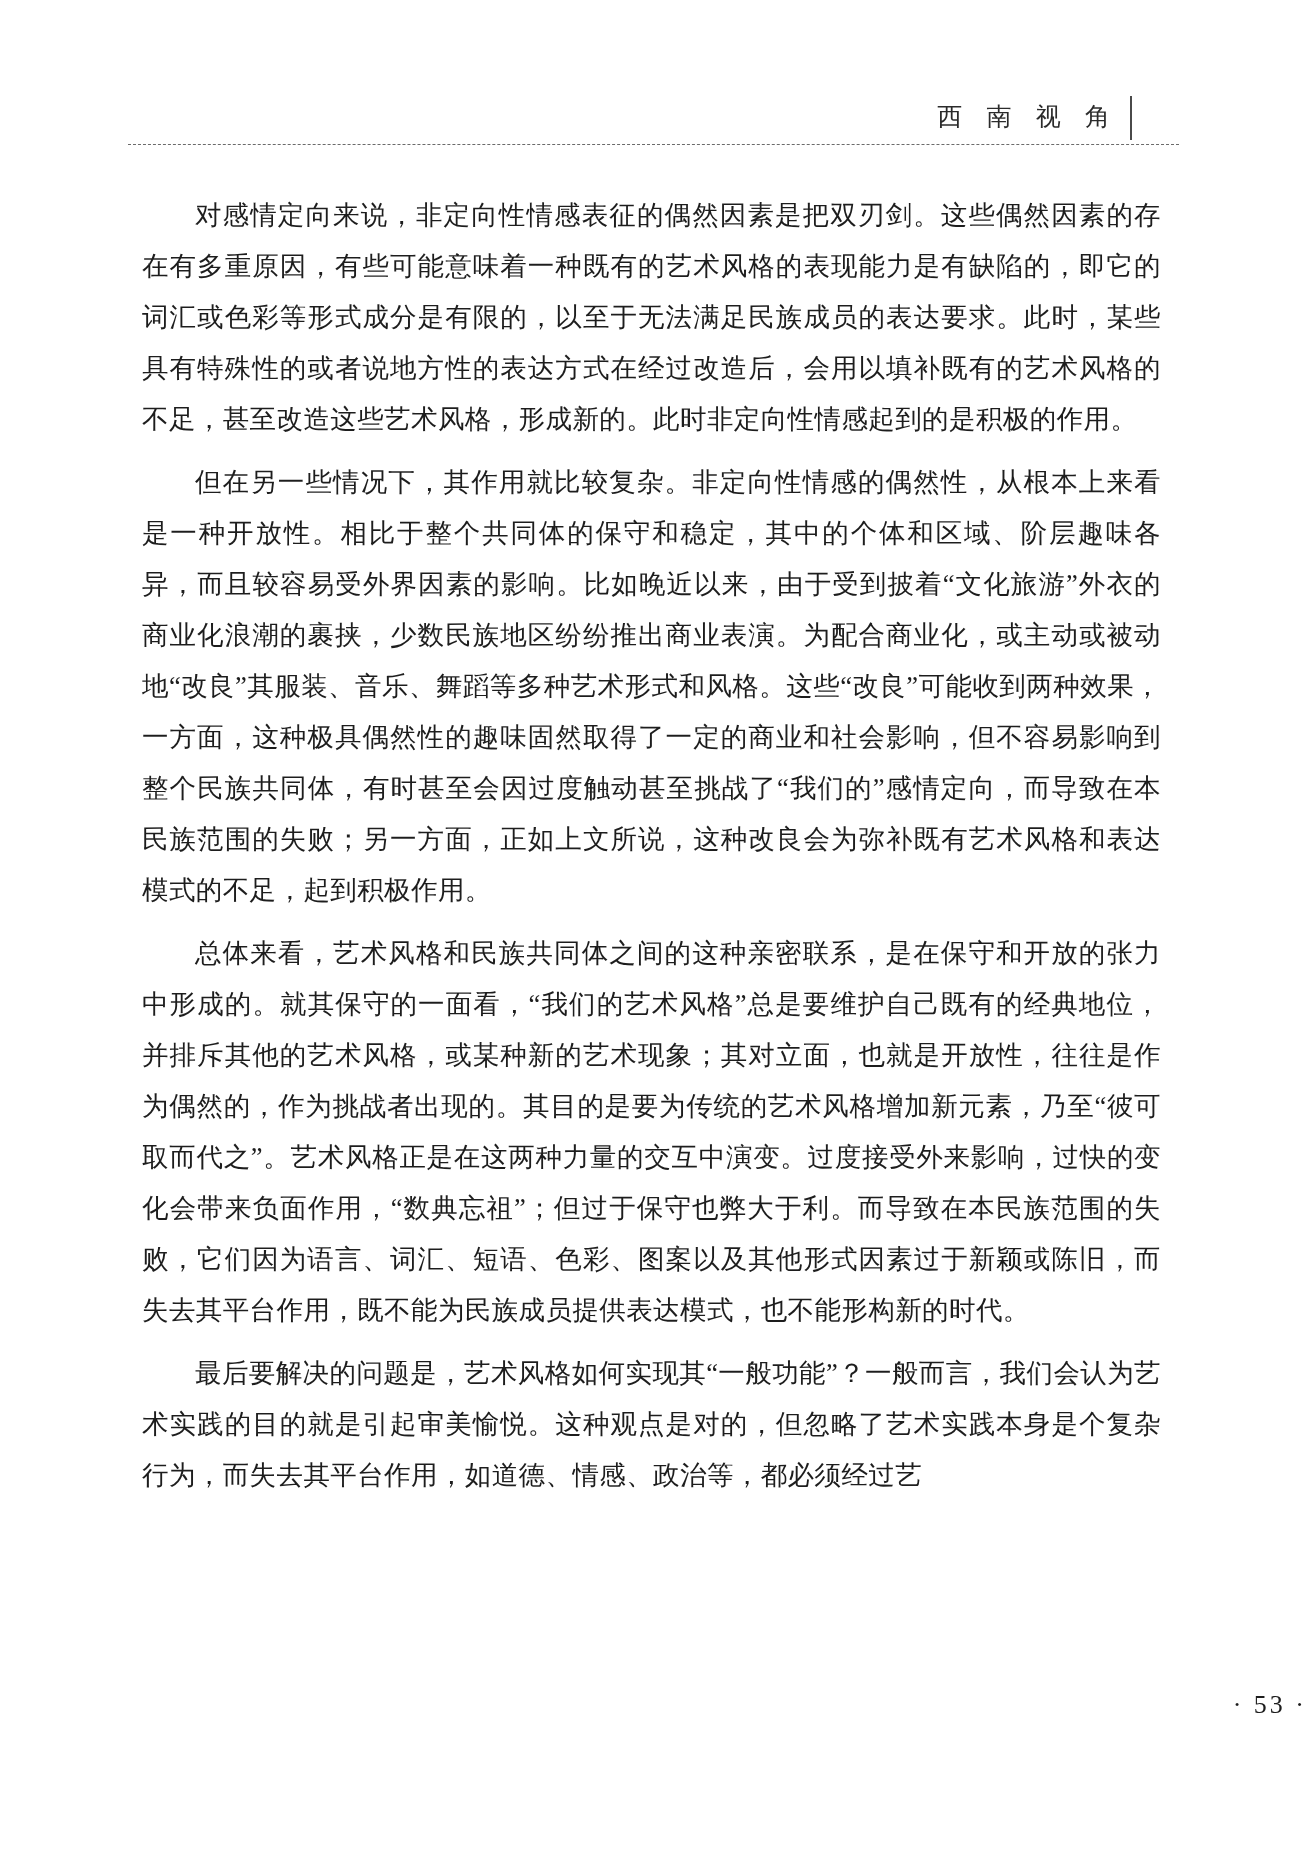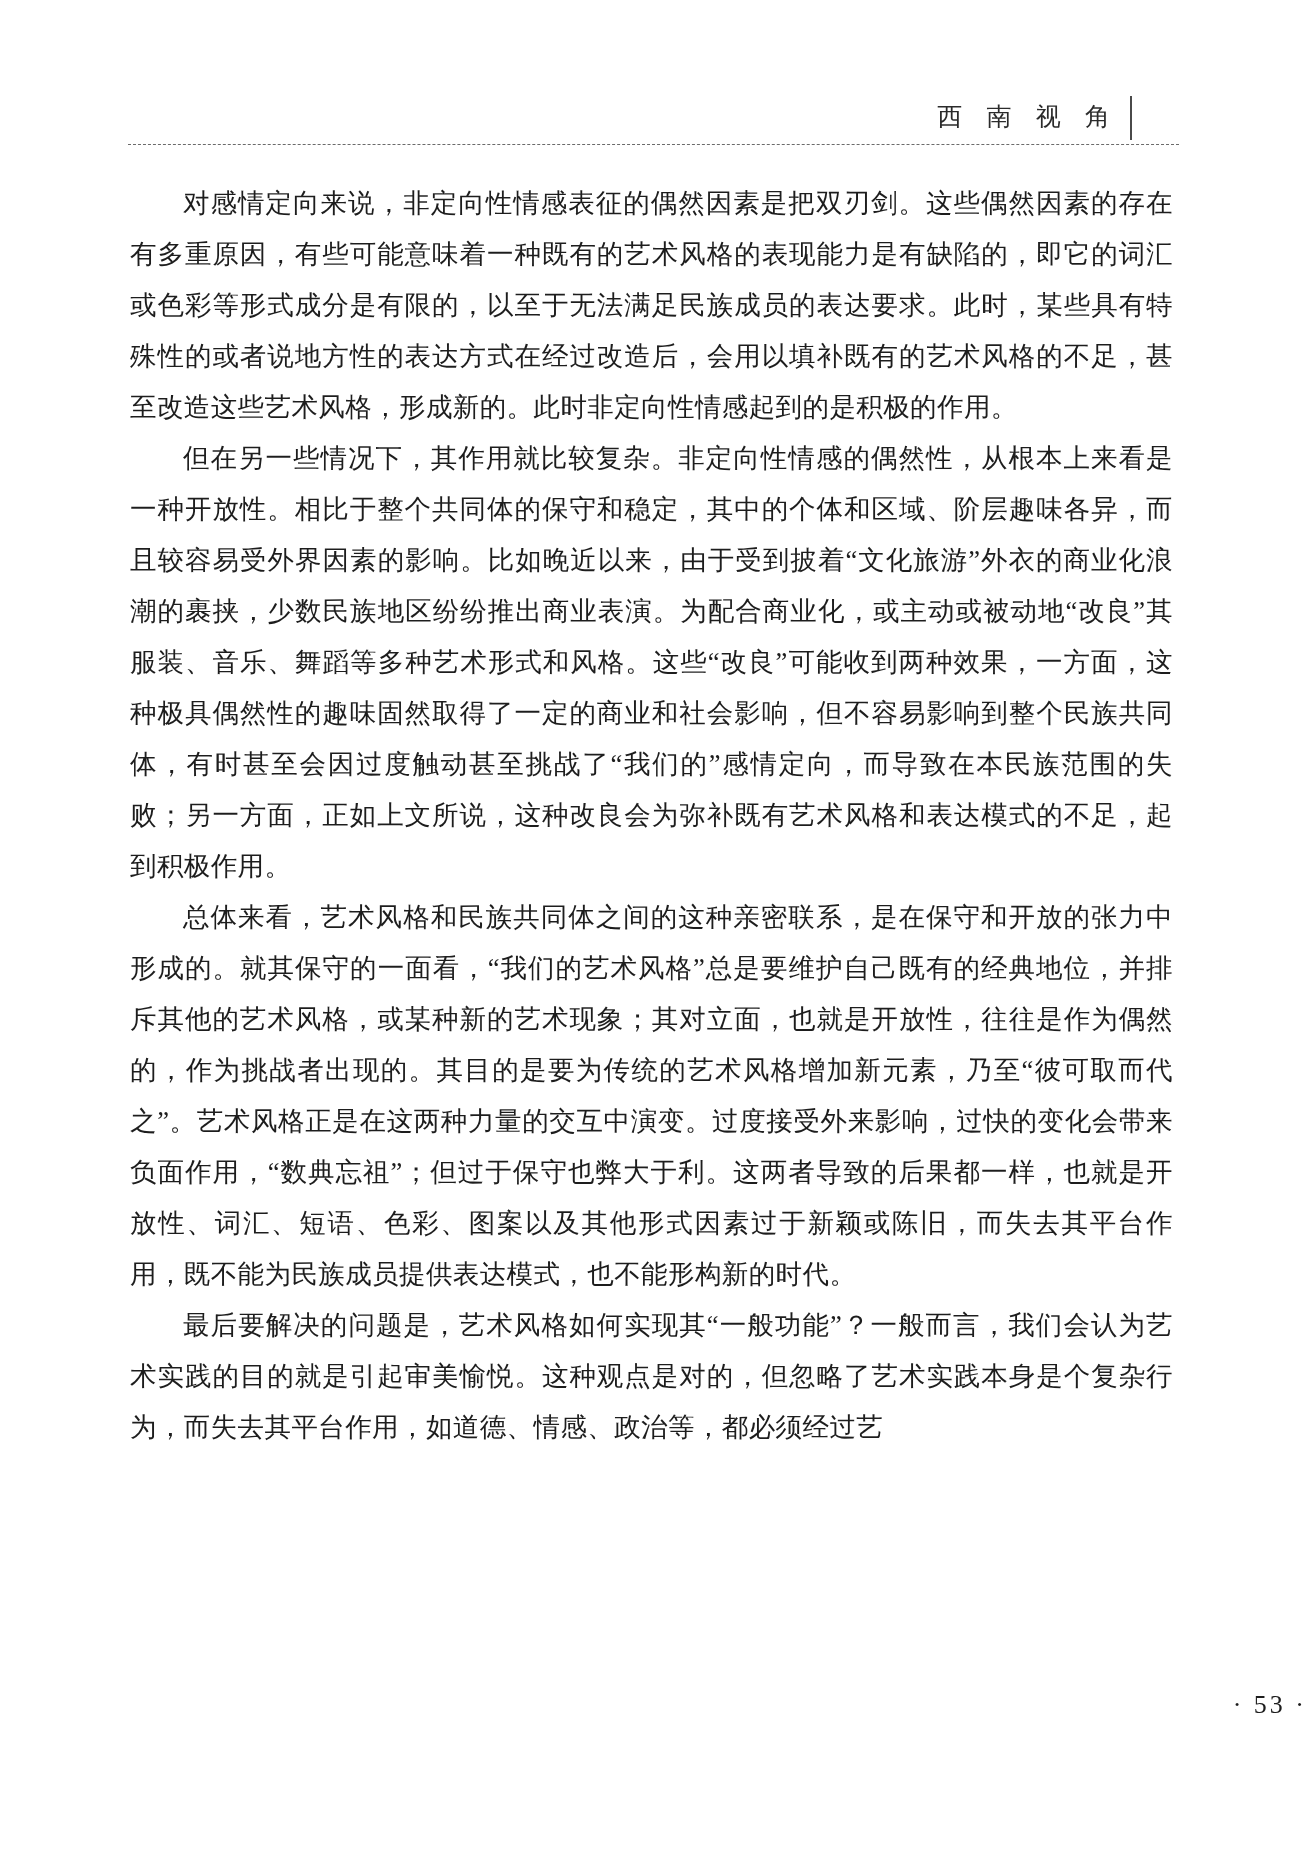--- a/index.html
+++ b/index.html
@@ -59,21 +59,21 @@
   }
 
   
   .content {
     position: absolute;
     top: 178px;
     left: 130px;
     width: 1043px;
   }
   .para {
-    margin: 0;
+    margin: 12px;
     text-indent: 2em;
     font-size: 26.5px;
     line-height: 51px;
     text-align: justify;
     text-justify: inter-ideograph;
     letter-spacing: 0.4px;
     color: #1d1d1d;
     font-family: "Liberation Serif", "DejaVu Serif", serif;
   }
 
@@ -101,21 +101,21 @@
 
   <div class="header">
     <div class="header-title">西 南 视 角</div>
     <div class="header-bar"></div>
     <div class="header-rule"></div>
   </div>
 
   <div class="content">
     <p class="para">对感情定向来说，非定向性情感表征的偶然因素是把双刃剑。这些偶然因素的存在有多重原因，有些可能意味着一种既有的艺术风格的表现能力是有缺陷的，即它的词汇或色彩等形式成分是有限的，以至于无法满足民族成员的表达要求。此时，某些具有特殊性的或者说地方性的表达方式在经过改造后，会用以填补既有的艺术风格的不足，甚至改造这些艺术风格，形成新的。此时非定向性情感起到的是积极的作用。</p>
     <p class="para">但在另一些情况下，其作用就比较复杂。非定向性情感的偶然性，从根本上来看是一种开放性。相比于整个共同体的保守和稳定，其中的个体和区域、阶层趣味各异，而且较容易受外界因素的影响。比如晚近以来，由于受到披着“文化旅游”外衣的商业化浪潮的裹挟，少数民族地区纷纷推出商业表演。为配合商业化，或主动或被动地“改良”其服装、音乐、舞蹈等多种艺术形式和风格。这些“改良”可能收到两种效果，一方面，这种极具偶然性的趣味固然取得了一定的商业和社会影响，但不容易影响到整个民族共同体，有时甚至会因过度触动甚至挑战了“我们的”感情定向，而导致在本民族范围的失败；另一方面，正如上文所说，这种改良会为弥补既有艺术风格和表达模式的不足，起到积极作用。</p>
-    <p class="para">总体来看，艺术风格和民族共同体之间的这种亲密联系，是在保守和开放的张力中形成的。就其保守的一面看，“我们的艺术风格”总是要维护自己既有的经典地位，并排斥其他的艺术风格，或某种新的艺术现象；其对立面，也就是开放性，往往是作为偶然的，作为挑战者出现的。其目的是要为传统的艺术风格增加新元素，乃至“彼可取而代之”。艺术风格正是在这两种力量的交互中演变。过度接受外来影响，过快的变化会带来负面作用，“数典忘祖”；但过于保守也弊大于利。这两者导致的后果都一样，也就是开放性、词汇、短语、色彩、图案以及其他形式因素过于新颖或陈旧，而失去其平台作用，既不能为民族成员提供表达模式，也不能形构新的时代。</p>
+    <p class="para">总体来看，艺术风格和民族共同体之间的这种亲密联系，是在保守和开放的张力中形成的。就其保守的一面看，“我们的艺术风格”总是要维护自己既有的经典地位，并排斥其他的艺术风格，或某种新的艺术现象；其对立面，也就是开放性，往往是作为偶然的，作为挑战者出现的。其目的是要为传统的艺术风格增加新元素，乃至“彼可取而代之”。艺术风格正是在这两种力量的交互中演变。过度接受外来影响，过快的变化会带来负面作用，“数典忘祖”；但过于保守也弊大于利。而导致在本民族范围的失败，它们因为语言、词汇、短语、色彩、图案以及其他形式因素过于新颖或陈旧，而失去其平台作用，既不能为民族成员提供表达模式，也不能形构新的时代。</p>
     <p class="para">最后要解决的问题是，艺术风格如何实现其“一般功能”？一般而言，我们会认为艺术实践的目的就是引起审美愉悦。这种观点是对的，但忽略了艺术实践本身是个复杂行为，而失去其平台作用，如道德、情感、政治等，都必须经过艺</p>
   </div>
 
   <div class="footer">
     <span class="folio">· 53 ·</span>
   </div>
 
 </div>
 
 </body></html>

